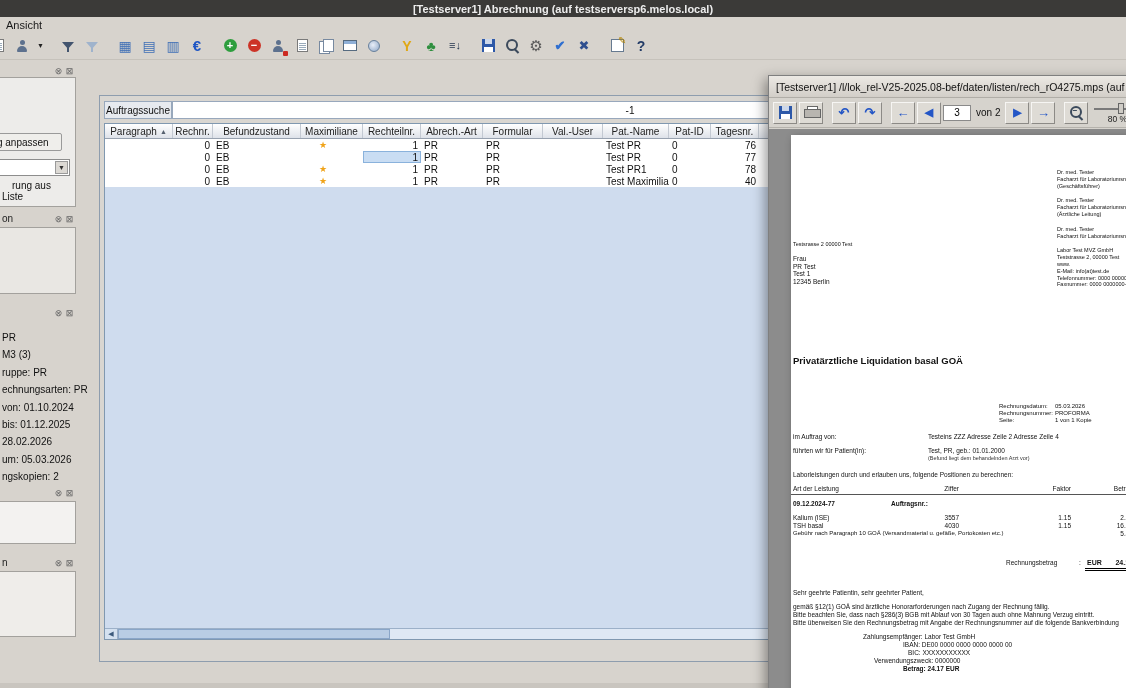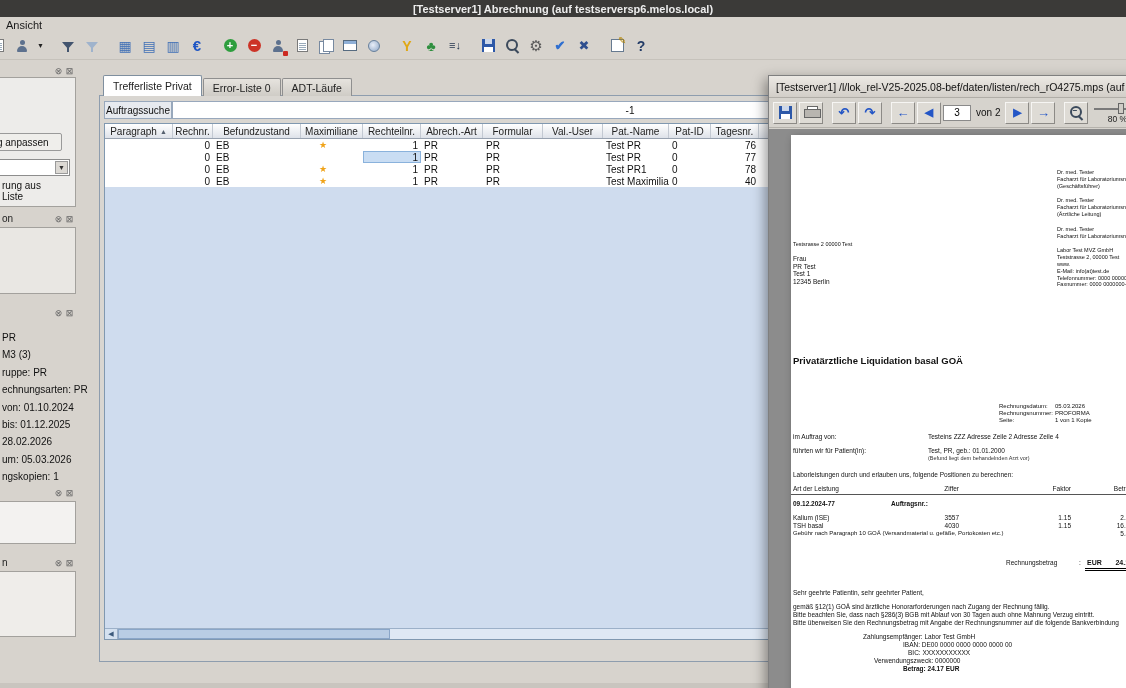--- a/index.html
+++ b/index.html
@@ -231,21 +231,21 @@
   <div class="sec" style="top:4px">
     <span class="sec-title"></span>
     <span class="ci">⊗</span>
     <span class="ci">⊠</span>
   </div>
   <div class="sb-box" style="left:-22px;top:17px;width:98px;height:130px;background:#edecea"></div>
   <button class="sb-btn" style="left:-22px;top:73px;width:84px;height:18px">ng anpassen</button>
   <div class="sb-combo" style="left:-22px;top:99px;width:92px;height:17px">
     <span class="combo-arrow">▼</span>
   </div>
-  <div class="sb-text" style="left:2px;top:120px">rung aus</div>
+  <div class="sb-text" style="left:12px;top:120px">rung aus</div>
   <div class="sb-text" style="left:2px;top:131px">Liste</div>
 
   <div class="sec" style="top:152px">
     <span class="sec-title">on</span>
     <span class="ci">⊗</span>
     <span class="ci">⊠</span>
   </div>
   <div class="sb-box" style="left:-22px;top:167px;width:98px;height:67px;background:#e9e7e3"></div>
 
   <div class="sec" style="top:246px">
@@ -255,50 +255,39 @@
   </div>
   <div class="sb-info" style="left:2px;top:269px">
     <div>PR</div>
     <div>M3 (3)</div>
     <div>ruppe: PR</div>
     <div>echnungsarten: PR</div>
     <div>von: 01.10.2024</div>
     <div>bis: 01.12.2025</div>
     <div>28.02.2026</div>
     <div>um: 05.03.2026</div>
-    <div>ngskopien: 1</div>
+    <div>ngskopien: 2</div>
   </div>
 
   <div class="sec" style="top:426px">
     <span class="sec-title"></span>
     <span class="ci">⊗</span>
     <span class="ci">⊠</span>
   </div>
   <div class="sb-box" style="left:-22px;top:441px;width:98px;height:43px;background:#f3f2f0"></div>
 
   <div class="sec" style="top:496px">
     <span class="sec-title">n</span>
     <span class="ci">⊗</span>
     <span class="ci">⊠</span>
   </div>
   <div class="sb-box" style="left:-22px;top:511px;width:98px;height:66px;background:#efedea"></div>
 </div>
 
 <div class="mainpanel">
-  <div class="tabsrow">
-    <div class="tab active">
-        <span>Trefferliste Privat</span>
-      </div>
-    <div class="tab">
-        <span>Error-Liste 0</span>
-      </div>
-    <div class="tab">
-        <span>ADT-Läufe</span>
-      </div>
-  </div>
   <div class="panelbody">
     <div class="search-label">Auftragssuche</div>
     <input class="search-input" value="-1" style="">
     <div class="tablebox">
       <div class="thead">
         <div class="tc th c0">
             <span>Paragraph</span>
             <span class="sortind">▲</span>
           </div>
         <div class="tc th c1">

